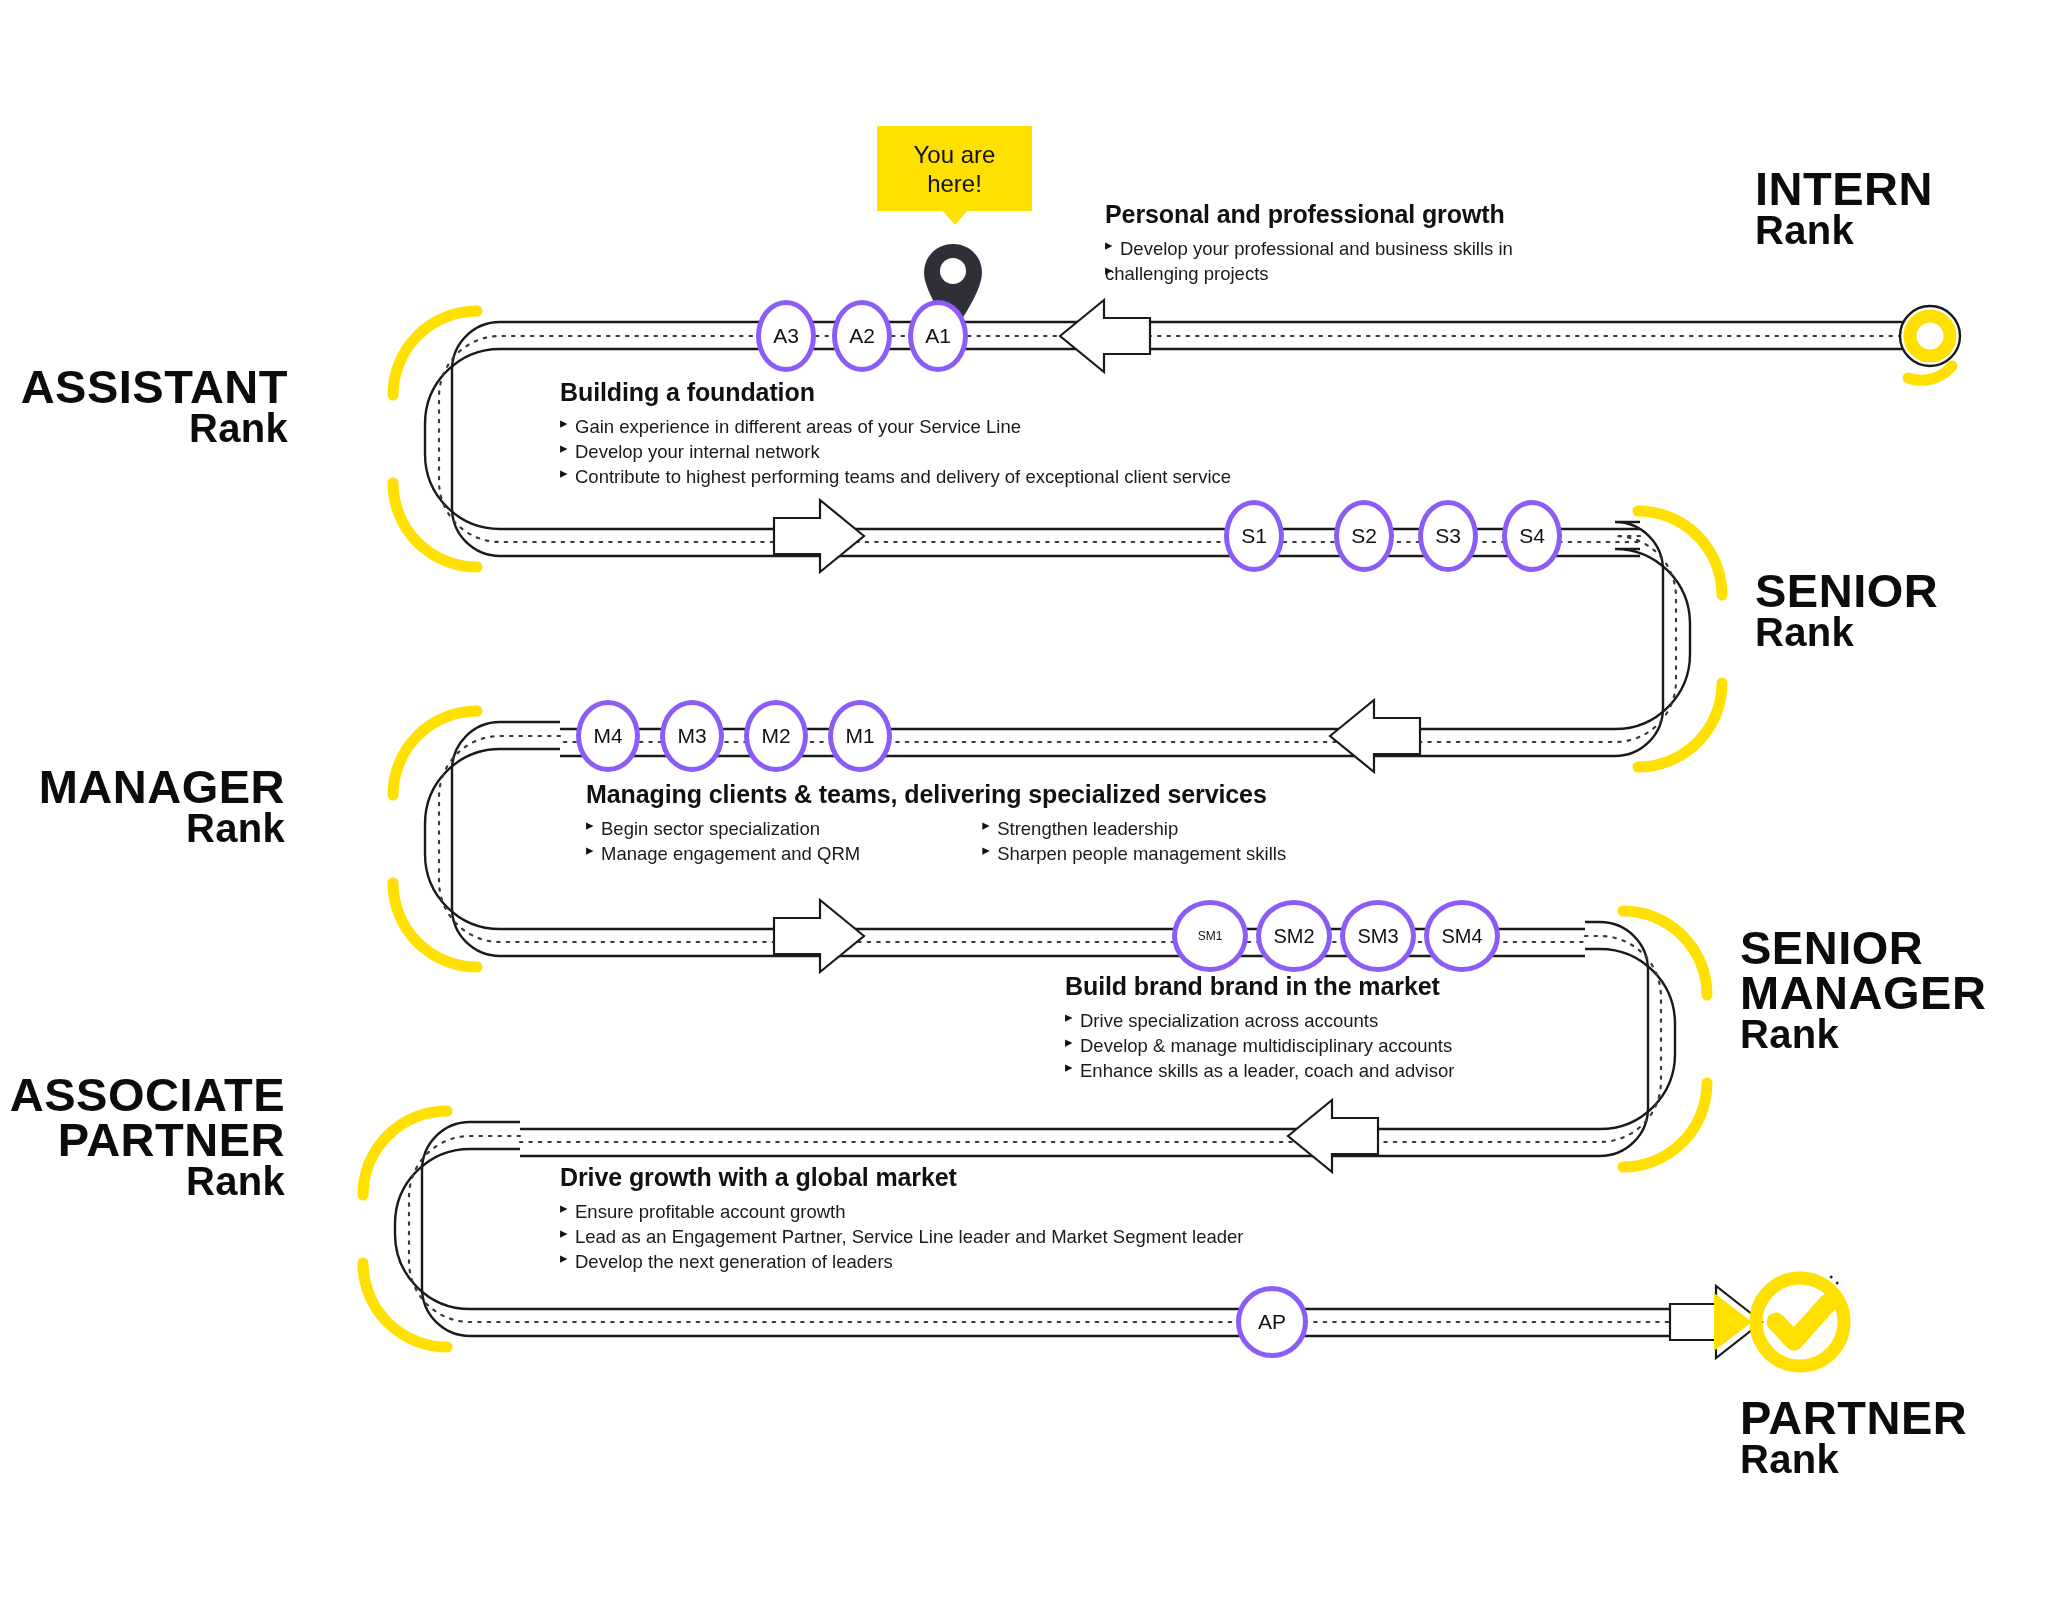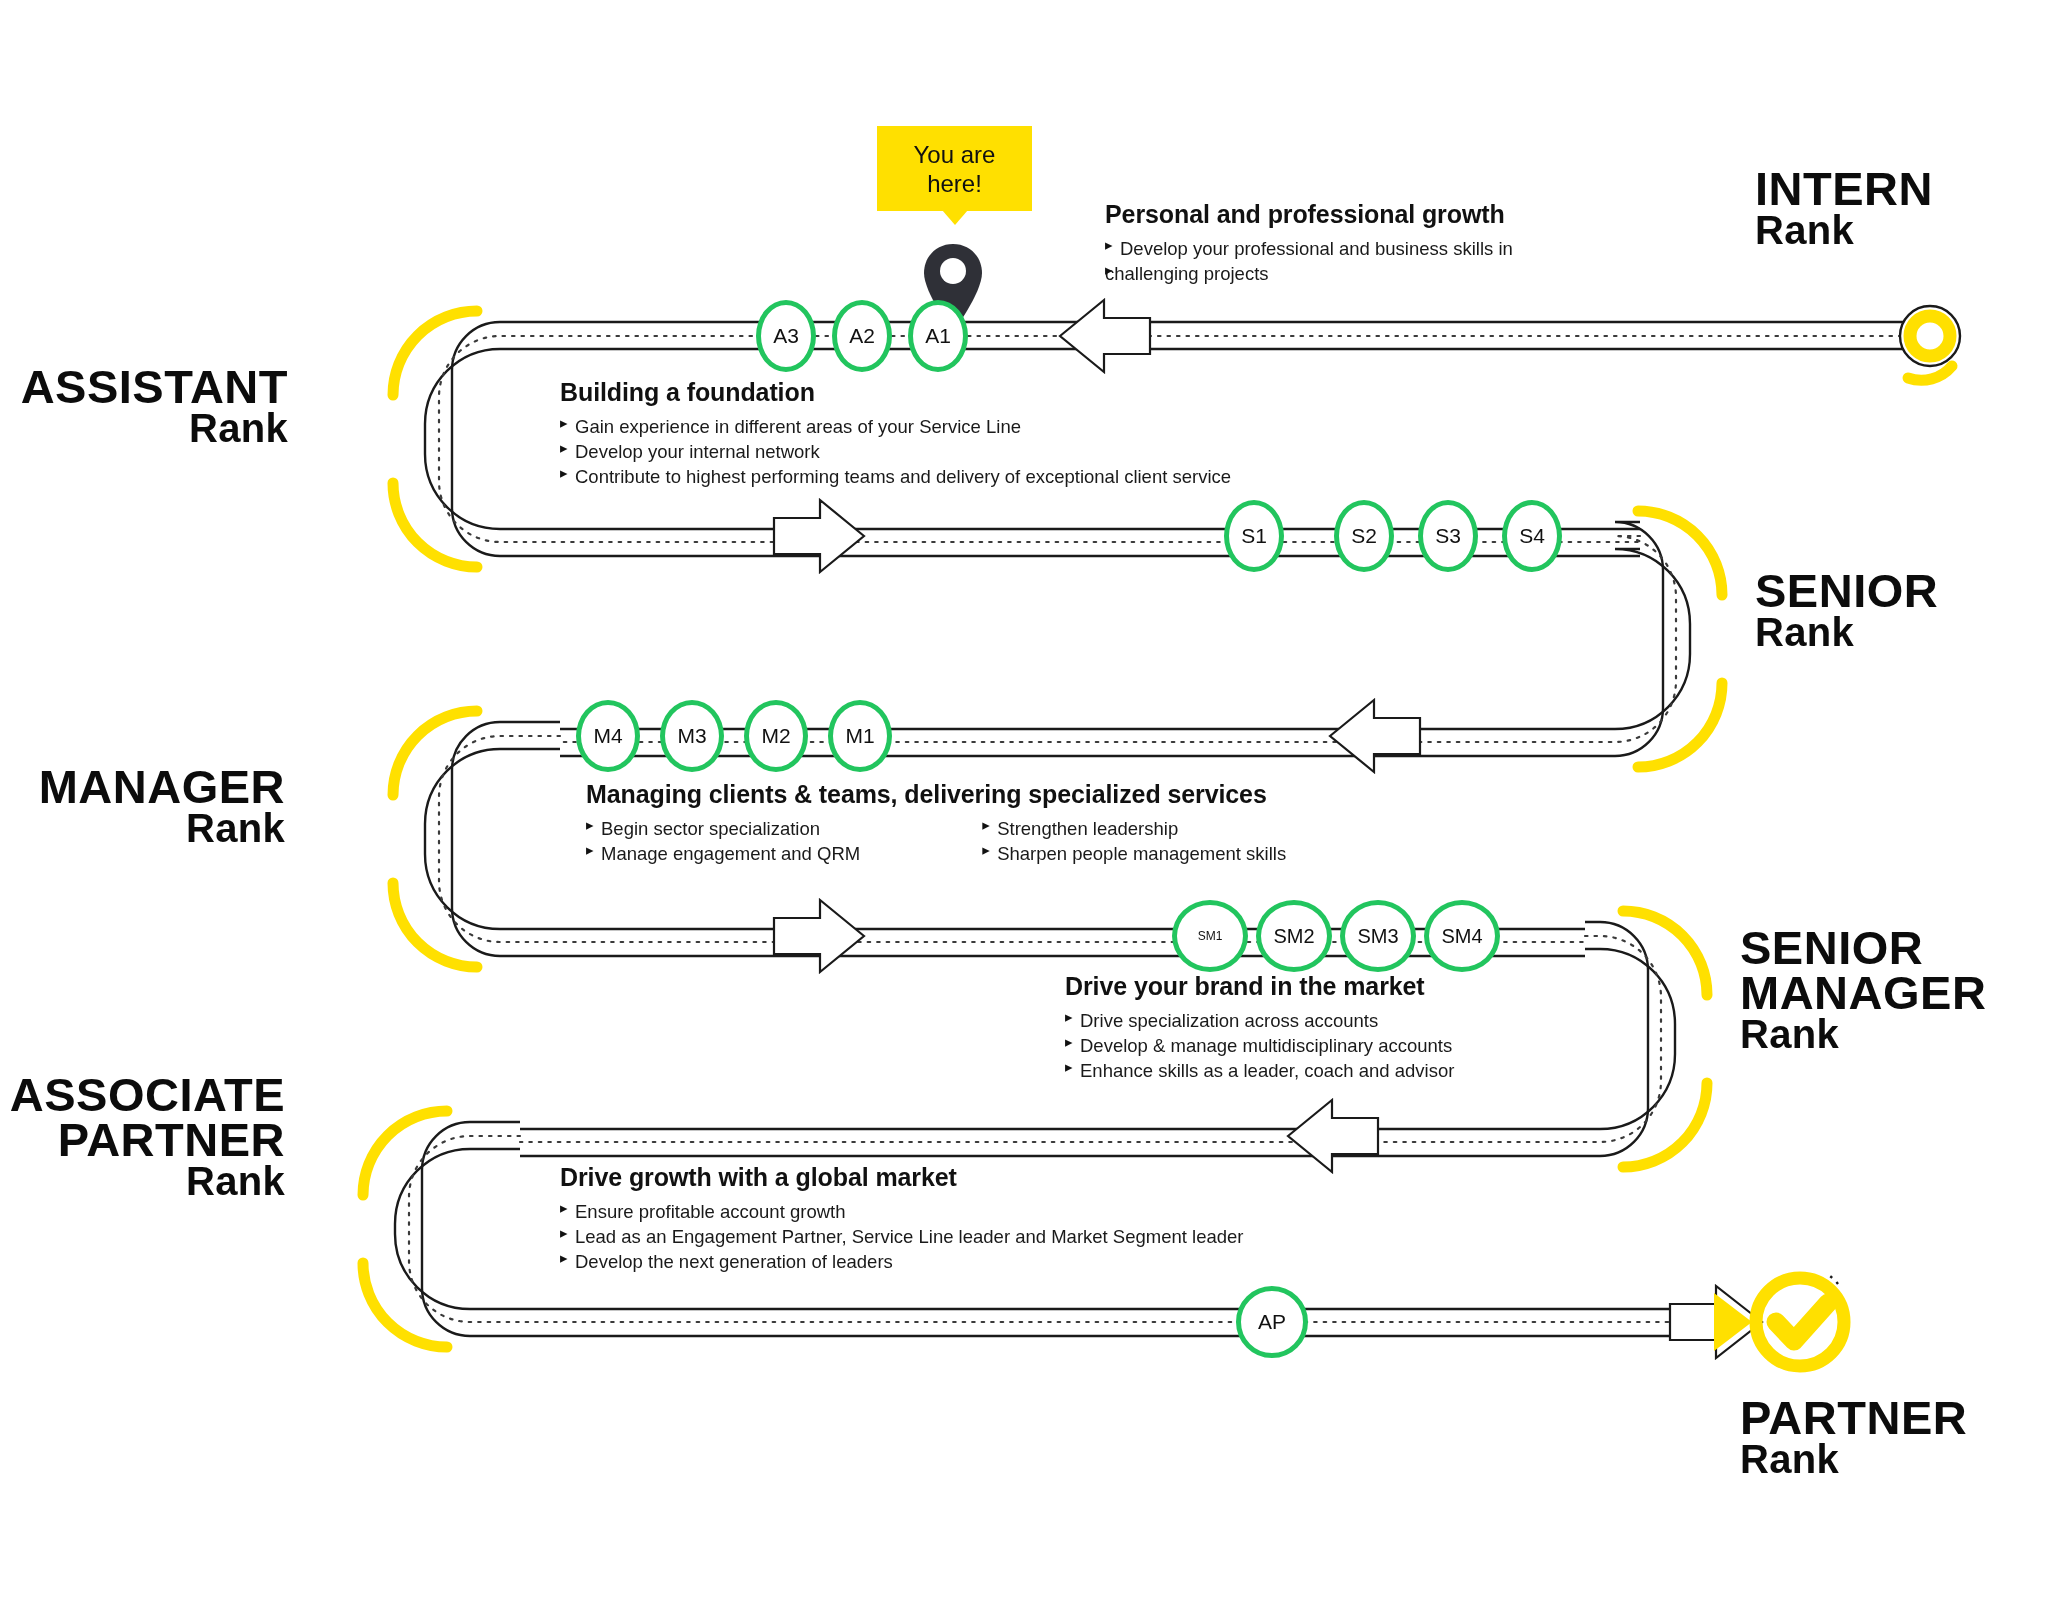--- a/index.html
+++ b/index.html
@@ -40,21 +40,21 @@
   .bullets li::before {
     content:"\25B8"; position:absolute; left:0; top:-1px;
     font-size:15px; color:#111;
   }
   .bullet-cols { display:flex; gap:0; }
   .bullet-cols .col-2 { margin-left:122px; }
 
   
   .node {
     position:absolute; display:flex; align-items:center; justify-content:center;
-    background:#ffffff; border:5px solid #22c55e; border-radius:50%;
+    background:#ffffff; border:5px solid #8b5cf6; border-radius:50%;
     font-size:21px; color:#111; font-weight:400;
   }
   .node.wide { border-radius:50%; }
 
   
   #you-are-here {
     position:absolute; background:#FFE000; color:#111;
     font-size:24px; line-height:1.22; text-align:center; font-weight:400;
     padding:14px 18px 12px; width:155px;
   }
@@ -234,21 +234,21 @@
         <li>Manage engagement and QRM</li>
       </ul>
       <ul class="bullets col-2">
         <li>Strengthen leadership</li>
         <li>Sharpen people management skills</li>
       </ul>
     </div>
   </div>
 
   <div class="section" style="left:1065px; top:972px;">
-    <div class="sec-title">Drive your brand in the market</div>
+    <div class="sec-title">Build brand brand in the market</div>
     <ul class="bullets">
       <li>Drive specialization across accounts</li>
       <li>Develop &amp; manage multidisciplinary accounts</li>
       <li>Enhance skills as a leader, coach and advisor</li>
     </ul>
   </div>
 
   <div class="section" style="left:560px; top:1163px;">
     <div class="sec-title">Drive growth with a global market</div>
     <ul class="bullets">

